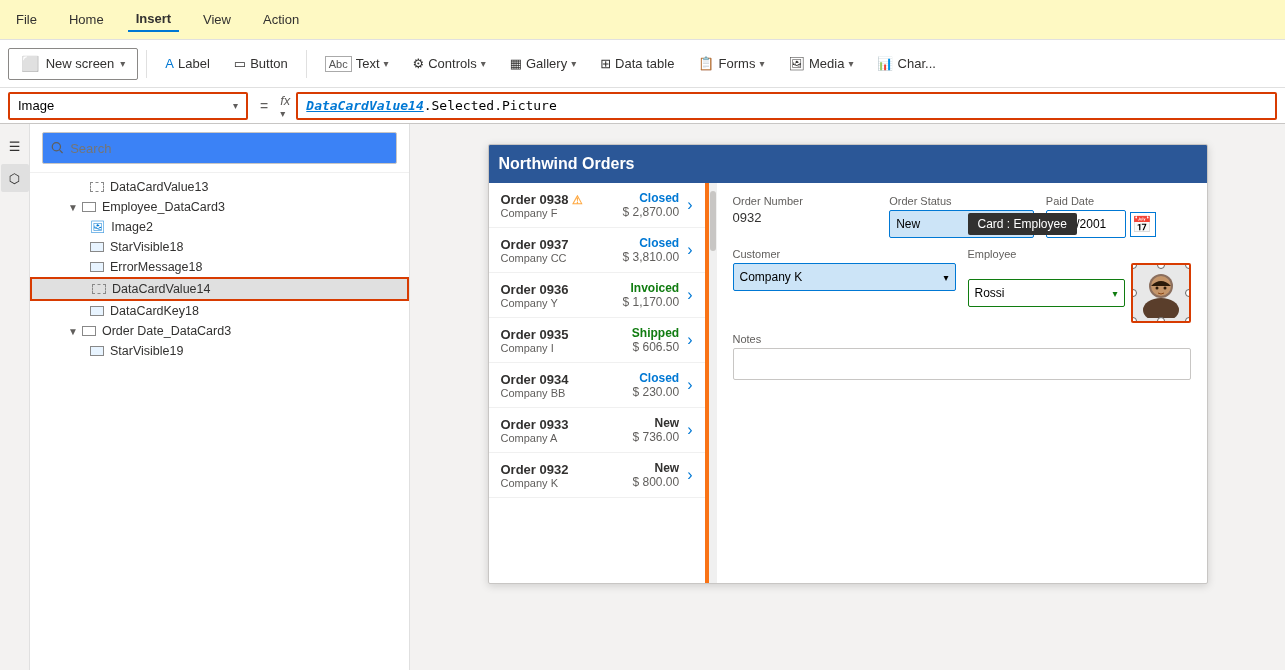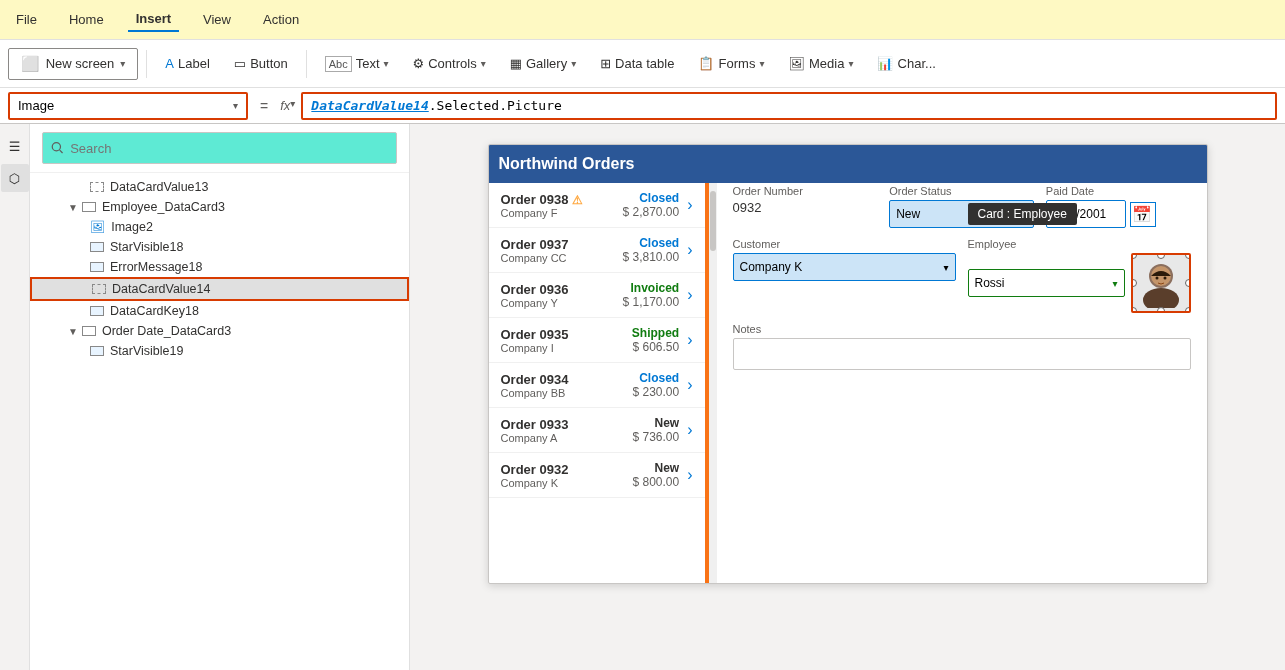--- a/index.html
+++ b/index.html
@@ -14,40 +14,40 @@
     .toolbar { display: flex; align-items: center; height: 48px; background: #fff; border-bottom: 1px solid #e0e0e0; padding: 0 8px; gap: 4px; }
     .tb-item { display: flex; align-items: center; gap: 4px; padding: 4px 10px; cursor: pointer; border-radius: 2px; font-size: 13px; color: #323130; white-space: nowrap; }
     .tb-item .chevron { font-size: 10px; color: #605e5c; }
     .tb-separator { width: 1px; height: 28px; background: #e0e0e0; margin: 0 4px; }
     .new-screen-btn { display: flex; align-items: center; gap: 6px; padding: 6px 12px; background: #fff; border: 1px solid #8a8886; border-radius: 2px; cursor: pointer; font-size: 13px; }
 
     
     .formula-bar { display: flex; align-items: center; height: 36px; background: #fff; border-bottom: 1px solid #c8c6c4; padding: 0 8px; gap: 6px; }
     .formula-name-box { display: flex; align-items: center; width: 240px; height: 28px; border: 2px solid #d83b01; border-radius: 2px; padding: 0 8px; font-size: 13px; background: #fff; justify-content: space-between; }
     .formula-equals { font-size: 14px; color: #605e5c; padding: 0 6px; }
-    .formula-fx { display: flex; align-items: flex-start; gap: 0; color: #605e5c; font-size: 13px; }
+    .formula-fx { display: flex; align-items: flex-start; gap: 0; color: #605e5c; font-size: 13px; flex-direction: column; }
     .formula-input { flex: 1; height: 28px; border: 2px solid #d83b01; border-radius: 2px; padding: 0 8px; font-size: 13px; font-family: 'Consolas', monospace; background: #fff; color: #000; display: flex; align-items: center; }
     .formula-keyword { color: #0078d4; font-style: italic; font-weight: 600; text-decoration: underline; }
     .formula-prop { color: #000; }
 
     
     .main { display: flex; height: calc(670px - 124px); }
 
     
     .sidebar { width: 30px; background: #f3f2f1; border-right: 1px solid #e0e0e0; display: flex; flex-direction: column; align-items: center; padding-top: 8px; }
     .sidebar-icon { width: 28px; height: 28px; display: flex; align-items: center; justify-content: center; cursor: pointer; border-radius: 2px; color: #323130; margin-bottom: 4px; }
     .sidebar-icon.active { background: #e0e0e0; }
 
     
     .tree-panel { width: 380px; background: #fff; border-right: 1px solid #e0e0e0; display: flex; flex-direction: column; }
     .tree-header { display: flex; align-items: center; justify-content: space-between; padding: 12px 16px; border-bottom: 1px solid #e0e0e0; }
     .tree-title { font-size: 16px; font-weight: 600; color: #323130; }
     .tree-close { cursor: pointer; font-size: 18px; color: #605e5c; padding: 2px 4px; border-radius: 2px; }
     .tree-search { padding: 8px 12px; border-bottom: 1px solid #f0f0f0; }
-    .tree-search-box { display: flex; align-items: center; gap: 6px; width: 100%; height: 32px; border: 1px solid #c8c6c4; border-radius: 2px; padding: 0 8px; background: #5eead4; }
+    .tree-search-box { display: flex; align-items: center; gap: 6px; width: 100%; height: 32px; border: 1px solid #c8c6c4; border-radius: 2px; padding: 0 8px; background: #3b82f6; }
     .tree-search-box input { border: none; background: transparent; outline: none; font-size: 13px; width: 100%; color: #323130; }
     .tree-content { flex: 1; overflow-y: auto; padding: 4px 0; }
     .tree-item { display: flex; align-items: center; padding: 3px 8px; cursor: pointer; font-size: 12.5px; color: #323130; }
     .tree-item.selected { background: #e0e0e0; border: 2px solid #d83b01; }
     .tree-item .indent { display: inline-block; }
     .tree-item .icon { margin-right: 6px; color: #605e5c; font-size: 12px; }
     .tree-item .expand { margin-right: 4px; font-size: 10px; color: #605e5c; cursor: pointer; }
 
     
     .canvas { flex: 1; background: #f3f2f1; overflow: hidden; position: relative; padding: 20px; }
@@ -71,21 +71,21 @@
     .order-status { font-size: 12px; font-weight: 600; }
     .order-status.closed { color: #0078d4; }
     .order-status.invoiced { color: #107c10; }
     .order-status.shipped { color: #107c10; }
     .order-status.new { color: #323130; }
     .order-amount { font-size: 12px; color: #605e5c; }
     .order-chevron { color: #0078d4; font-size: 16px; }
     .warning-icon { color: #ffaa44; font-size: 12px; }
 
     
-    .order-detail { flex: 1; padding: 2px 16px; }
+    .order-detail { flex: 1; padding: 12px 16px; }
     .detail-row { display: flex; gap: 12px; margin-bottom: 10px; }
     .detail-field { flex: 1; }
     .detail-label { font-size: 11px; color: #605e5c; margin-bottom: 3px; }
     .detail-value { font-size: 13px; color: #323130; }
     .detail-input { width: 100%; height: 28px; border: 1px solid #0078d4; border-radius: 2px; padding: 0 6px; font-size: 12px; background: #fff; outline: none; }
     .detail-select { width: 100%; height: 28px; border: 1px solid #c8c6c4; border-radius: 2px; padding: 0 6px; font-size: 12px; background: #fff; display: flex; align-items: center; justify-content: space-between; cursor: pointer; }
     .detail-select.highlighted { background: #cce4f7; border-color: #0078d4; }
     .detail-select-green { border-color: #107c10; background: #fff; }
     .detail-textarea { width: 100%; height: 32px; border: 1px solid #c8c6c4; border-radius: 2px; padding: 4px 6px; font-size: 12px; background: #fff; resize: none; outline: none; }
 

